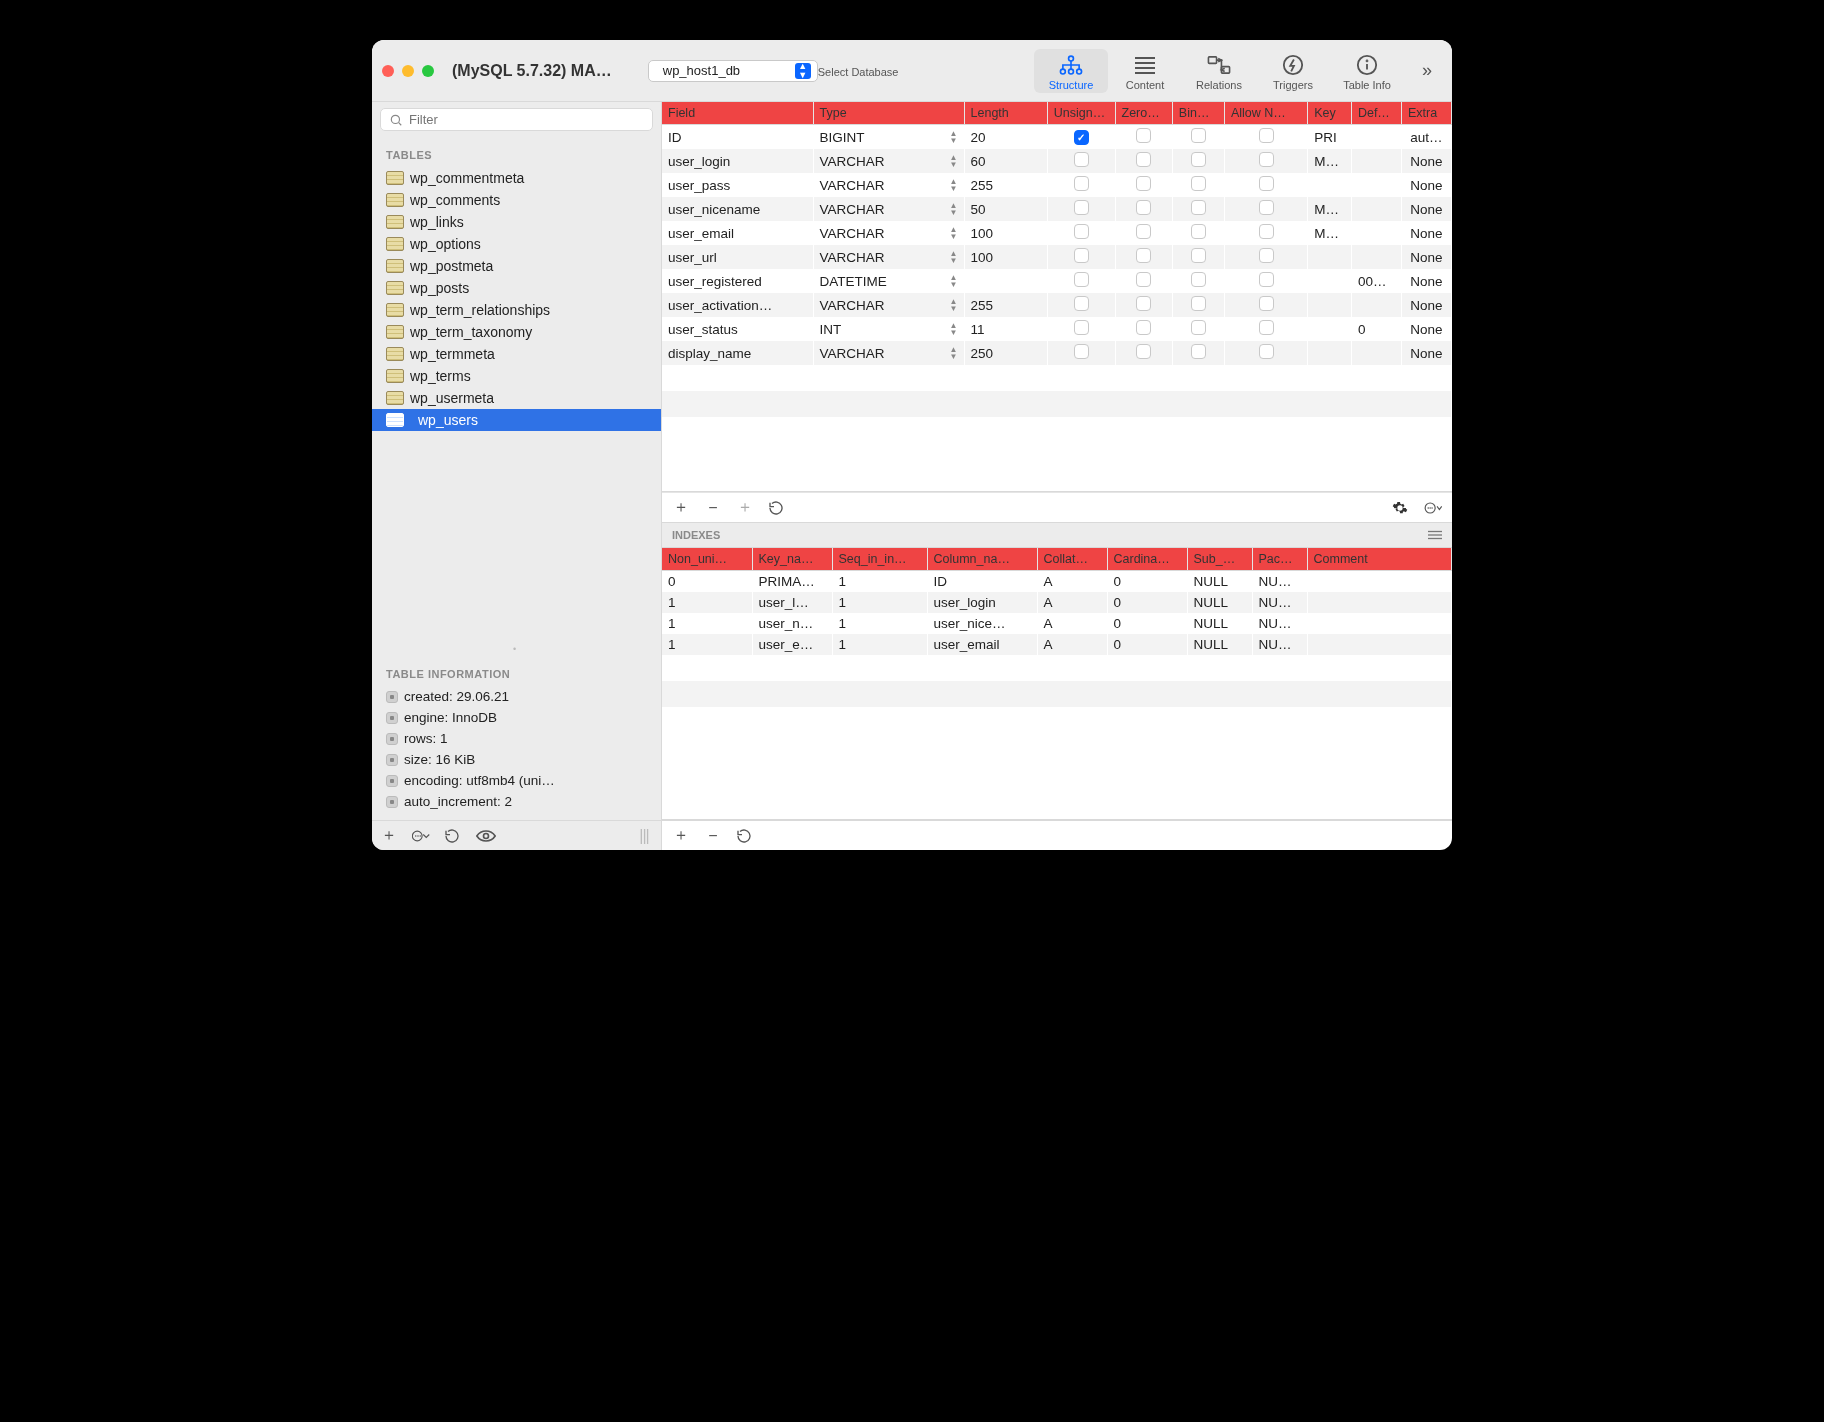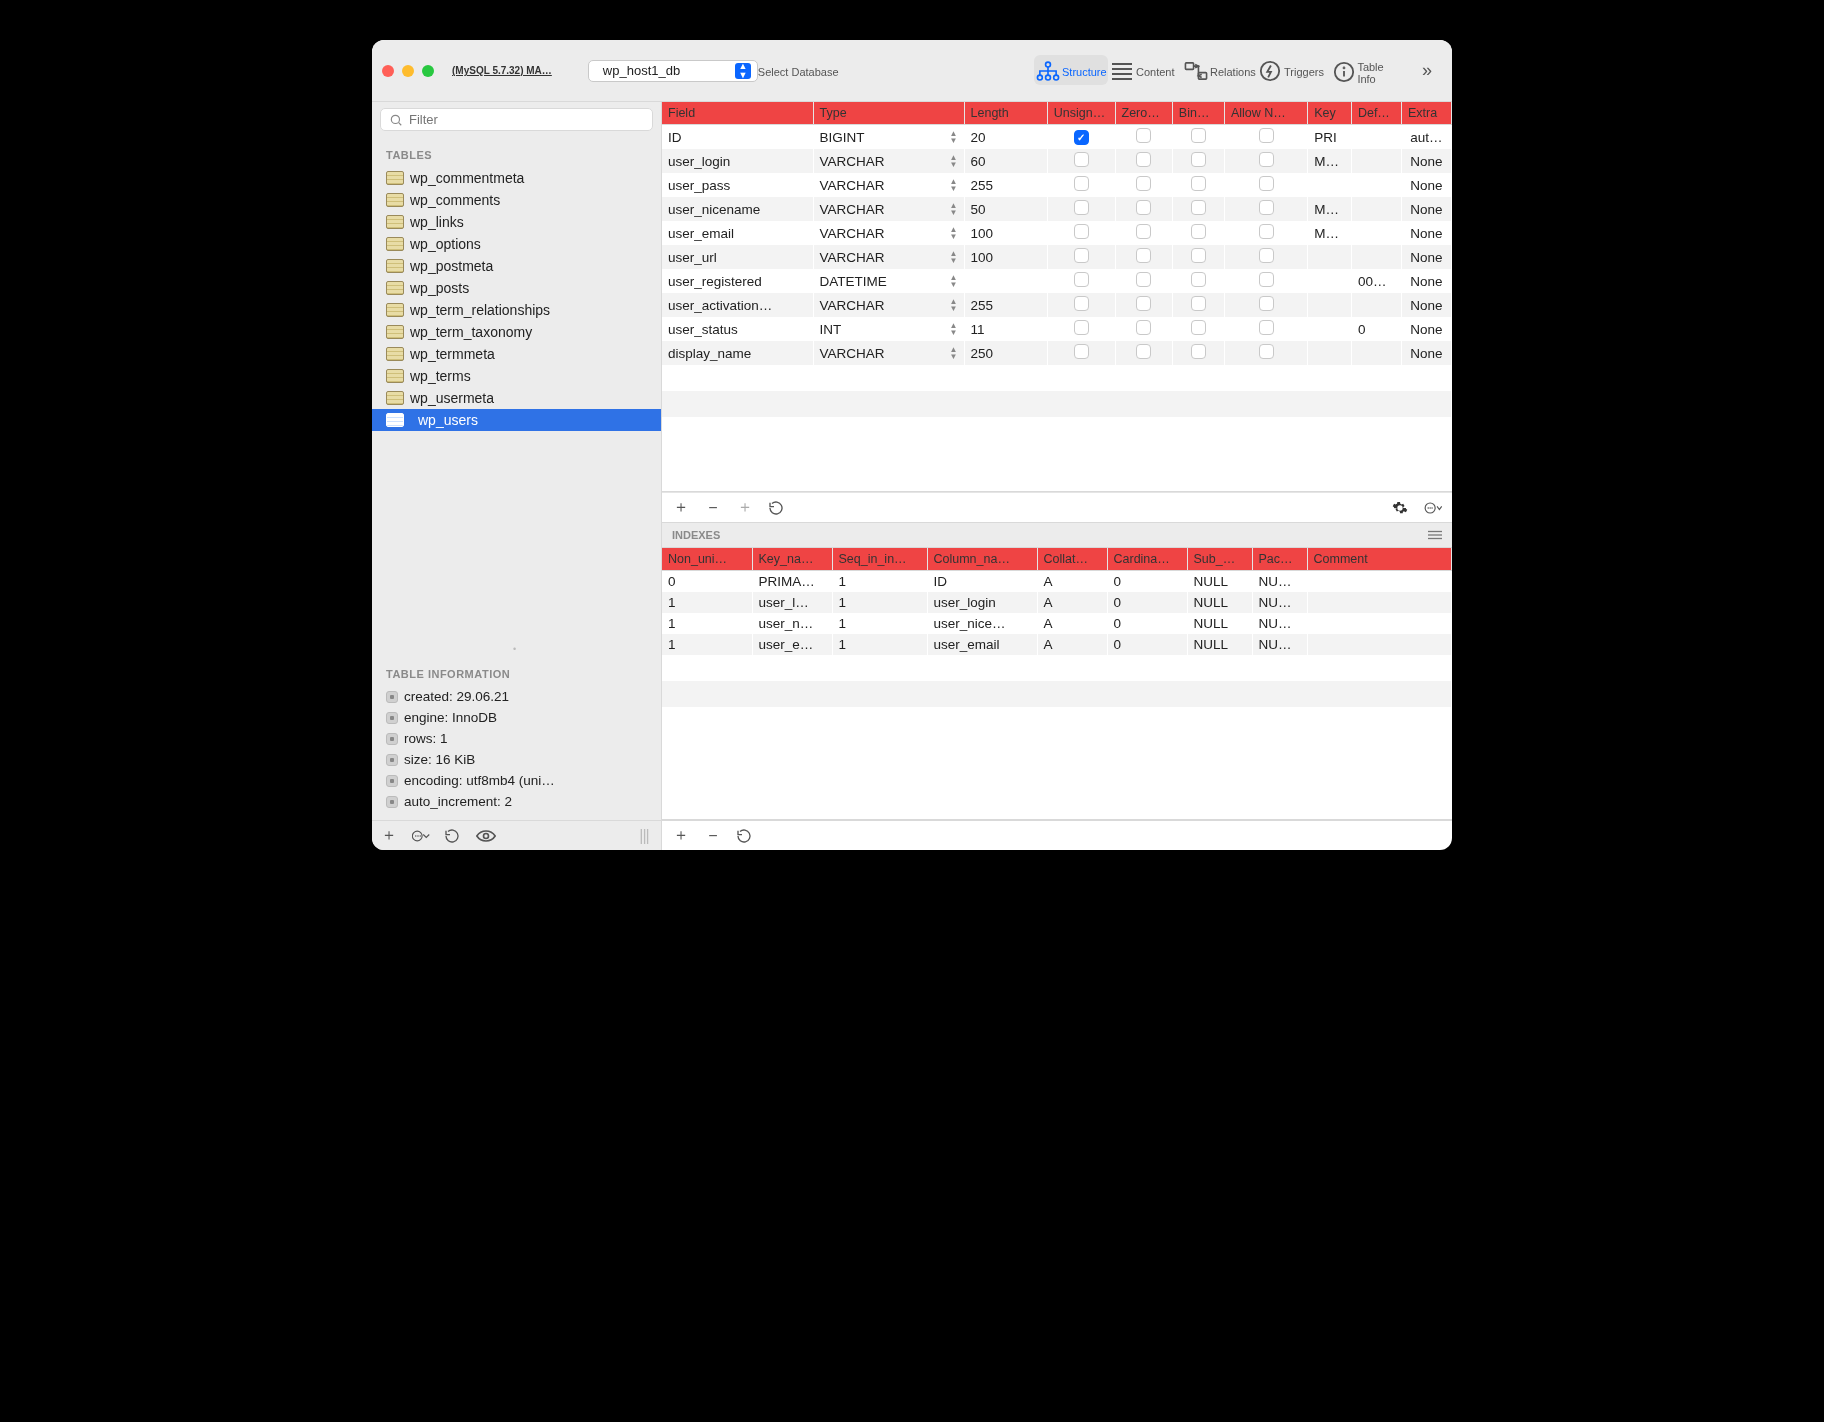--- a/index.html
+++ b/index.html
@@ -31,36 +31,36 @@
     align-items: center;
     padding: 0 10px;
     border-bottom: 1px solid #d9d9d9;
     gap: 8px;
   }
   .traffic-lights { display: flex; gap: 8px; margin-right: 10px; }
   .traffic-lights span { width: 12px; height: 12px; border-radius: 50%; display:inline-block; }
   .tl-red { background:#ff5f57; }
   .tl-yellow { background:#febc2e; }
   .tl-green { background:#28c840; }
-  .win-title { font-weight: 600; font-size: 10px; white-space: nowrap; overflow:hidden; text-overflow:ellipsis; max-width:200px; color:#333;text-decoration:underline; }
+  .win-title { font-weight: 600; font-size: 16px; white-space: nowrap; overflow:hidden; text-overflow:ellipsis; max-width:200px; color:#333; }
   .db-selector { display:flex; flex-direction:row; align-items:center; margin-left: 28px; }
   .db-btn {
     background:#fff; border:1px solid #c9c9c9; border-radius:5px;
     font-size:13px; font-weight:500; padding:2px 6px 2px 14px;
     display:flex; align-items:center; gap:8px; min-width:170px; justify-content:space-between;
   }
   .db-btn .arrows {
     width:16px; height:16px; background:#0a66ff; border-radius:3px; display:flex;
     align-items:center; justify-content:center; color:#fff; font-size:9px; line-height:1;
     flex-direction: column;
   }
   .db-sub { font-size:11px; color:#555; margin-top:2px; }
   .toolbar { margin-left:auto; display:flex; gap:0; align-items:flex-start; }
   .toolbar-item {
-    display:flex; flex-direction:row; align-items:center; justify-content:flex-start;
+    display:flex; flex-direction:column; align-items:center; justify-content:flex-start;
     width:74px; padding:4px 0 2px 0; cursor:pointer;
   }
   .toolbar-item .ticon { width:28px; height:24px; display:flex; align-items:center; justify-content:center; color:#555; }
   .toolbar-item .tlabel { font-size:11px; color:#555; margin-top:2px; }
   .toolbar-item.selected { background:#e0e0e0; border-radius:6px; }
   .toolbar-item.selected .ticon, .toolbar-item.selected .tlabel { color:#0a66ff; }
   .toolbar-more { width:30px; display:flex; align-items:center; justify-content:center; color:#555; font-size:18px; }
   
   .body { flex:1; display:flex; overflow:hidden; }
   .sidebar {

